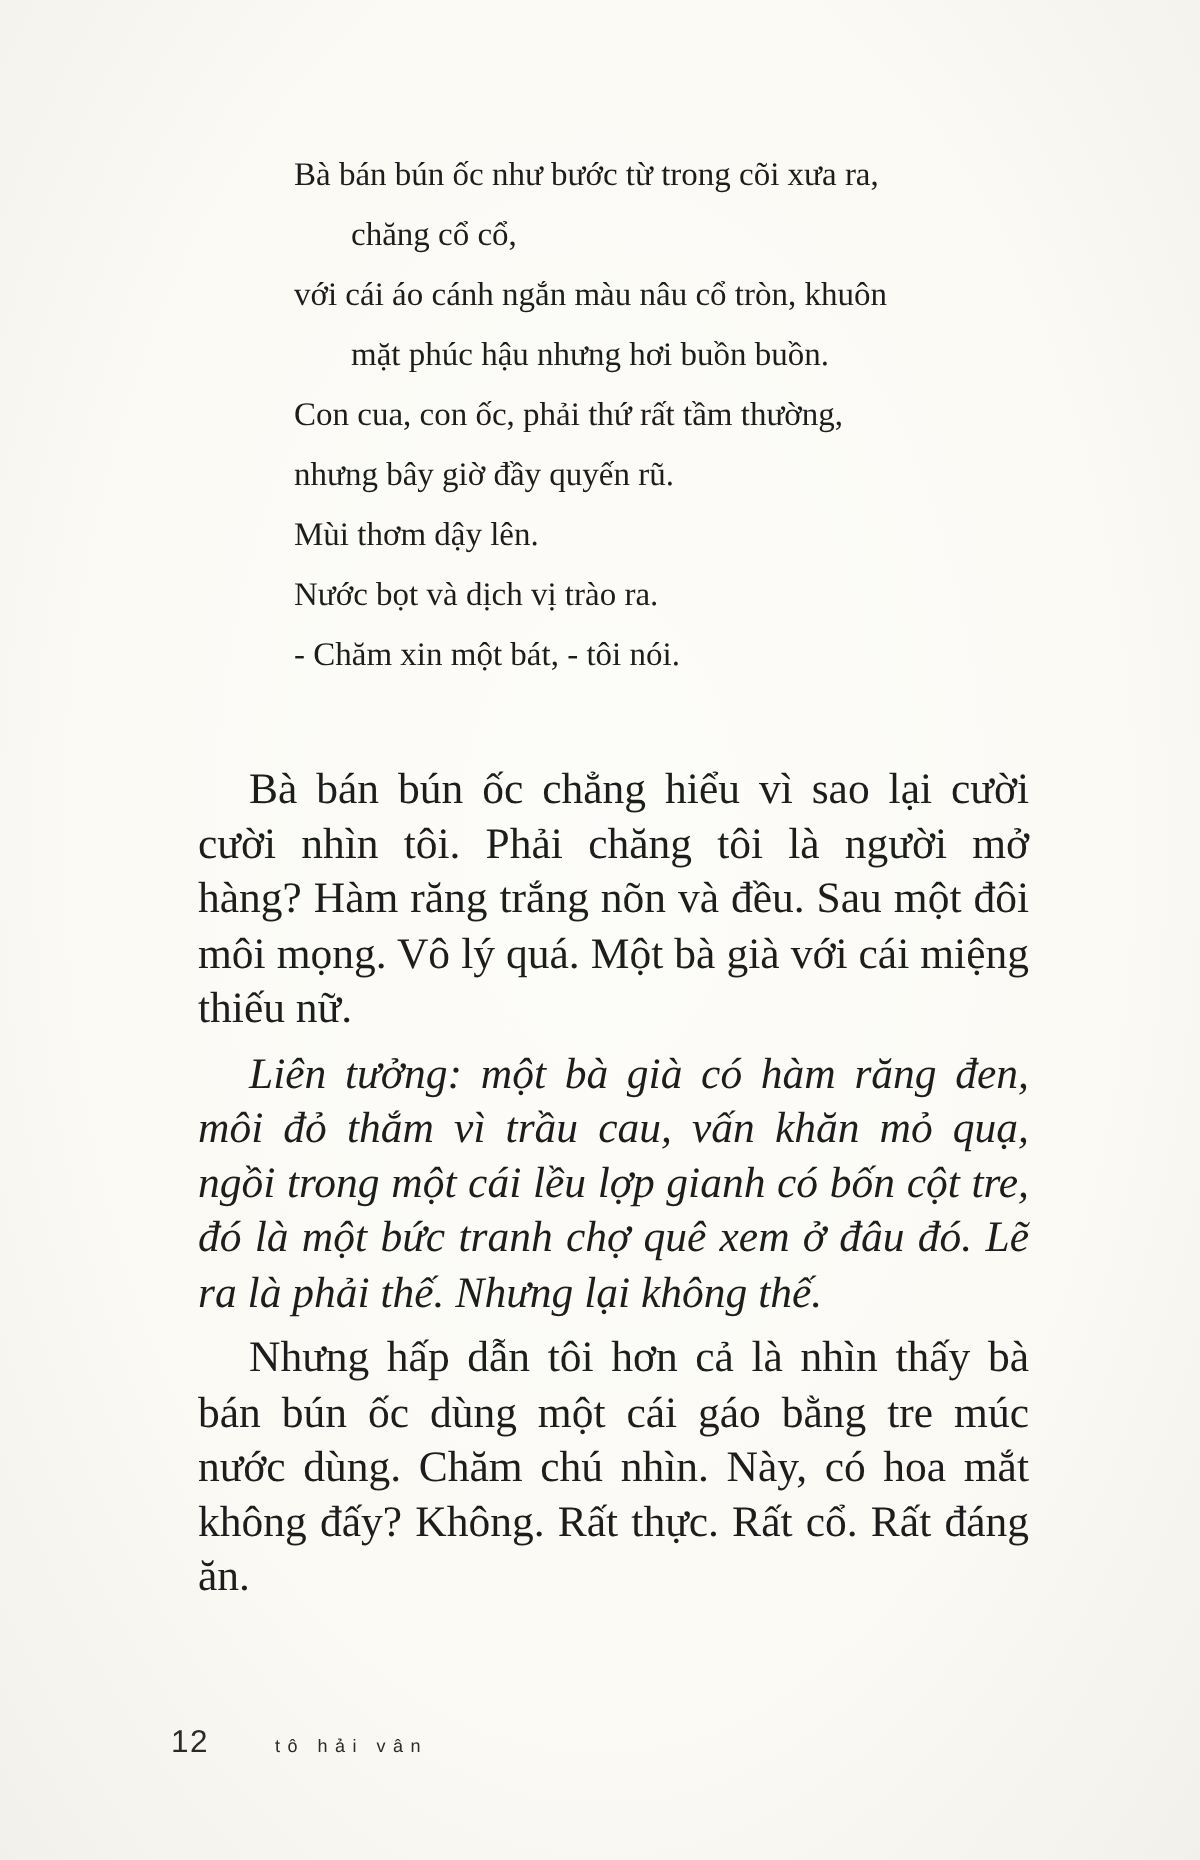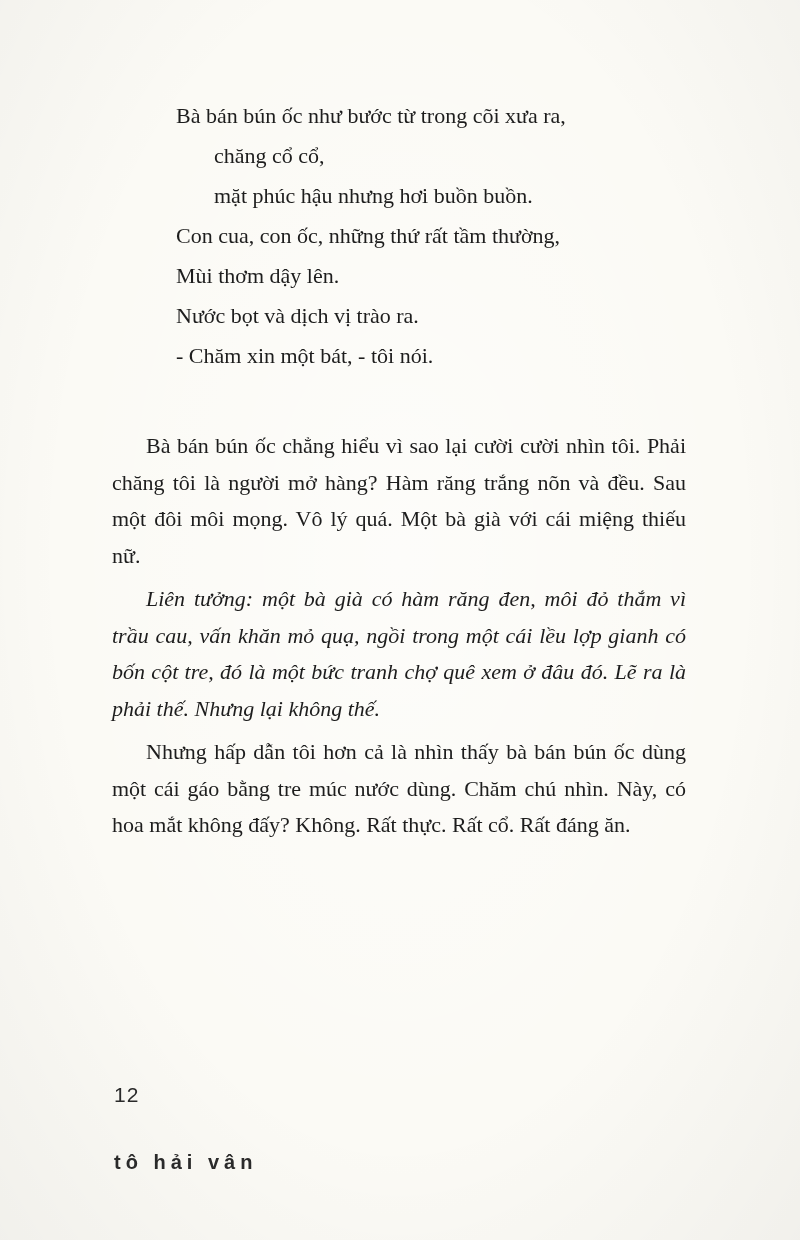--- a/index.html
+++ b/index.html
@@ -10,36 +10,36 @@
     background: var(--paper, #fbfaf5);
     background-image: radial-gradient(ellipse at 50% 45%, rgba(255,255,255,0.5) 0%, rgba(0,0,0,0) 60%, rgba(0,0,0,0.04) 100%);
     color: var(--ink, #1d1d1d);
     font-family: "Liberation Serif", "DejaVu Serif", serif;
     overflow: hidden;
     box-sizing: border-box;
   }
   .content {
     position: absolute;
     top: 96px;
-    left: 112px;
+    left: 132px;
     right: 114px;
   }
   
   .poem {
     margin-left: 64px;
     font-size: 22px;
     line-height: 40px;
   }
   .poem-line { white-space: nowrap; }
   .poem-line.cont { padding-left: 38px; }
   .poem-line.italic { font-style: italic; }
   
   .prose {
     margin-top: 52px;
-    font-size: 22px;
+    font-size: 29px;
     line-height: 36.5px;
     text-align: justify;
     text-justify: inter-word;
   }
   .para {
     margin: 0 0 7px 0;
     text-indent: 34px;
   }
   .para.italic {
     font-style: italic;
@@ -47,43 +47,43 @@
   
   .footer {
     position: absolute;
     left: 114px;
     bottom: 66px;
     display: flex;
     align-items: baseline;
     gap: 44px;
     font-family: "Liberation Sans", "DejaVu Sans", sans-serif;
     color: #2a2a2a;
-    flex-direction: column;
   }
   .page-number {
     font-size: 21px;
     letter-spacing: 1px;
   }
   .author-name {
-    font-size: 20px;
+    font-size: 12px;
     letter-spacing: 5px;
-    font-weight: bold;
   }
 </style>
 </head>
 <body>
 
 <div class="page">
   <div class="content">
 
     <div class="poem">
       <div class="poem-line">Bà bán bún ốc như bước từ trong cõi xưa ra,</div>
       <div class="poem-line cont">chăng cổ cổ,</div>
+      <div class="poem-line">với cái áo cánh ngắn màu nâu cổ tròn, khuôn</div>
       <div class="poem-line cont">mặt phúc hậu nhưng hơi buồn buồn.</div>
-      <div class="poem-line">Con cua, con ốc, những thứ rất tầm thường,</div>
+      <div class="poem-line">Con cua, con ốc, phải thứ rất tầm thường,</div>
+      <div class="poem-line">nhưng bây giờ đầy quyến rũ.</div>
       <div class="poem-line">Mùi thơm dậy lên.</div>
       <div class="poem-line">Nước bọt và dịch vị trào ra.</div>
       <div class="poem-line">- Chăm xin một bát, - tôi nói.</div>
     </div>
 
     <div class="prose">
       <p class="para">Bà bán bún ốc chẳng hiểu vì sao lại cười cười nhìn tôi. Phải chăng tôi là người mở hàng? Hàm răng trắng nõn và đều. Sau một đôi môi mọng. Vô lý quá. Một bà già với cái miệng thiếu nữ.</p>
       <p class="para italic">Liên tưởng: một bà già có hàm răng đen, môi đỏ thắm vì trầu cau, vấn khăn mỏ quạ, ngồi trong một cái lều lợp gianh có bốn cột tre, đó là một bức tranh chợ quê xem ở đâu đó. Lẽ ra là phải thế. Nhưng lại không thế.</p>
       <p class="para">Nhưng hấp dẫn tôi hơn cả là nhìn thấy bà bán bún ốc dùng một cái gáo bằng tre múc nước dùng. Chăm chú nhìn. Này, có hoa mắt không đấy? Không. Rất thực. Rất cổ. Rất đáng ăn.</p>
     </div>

